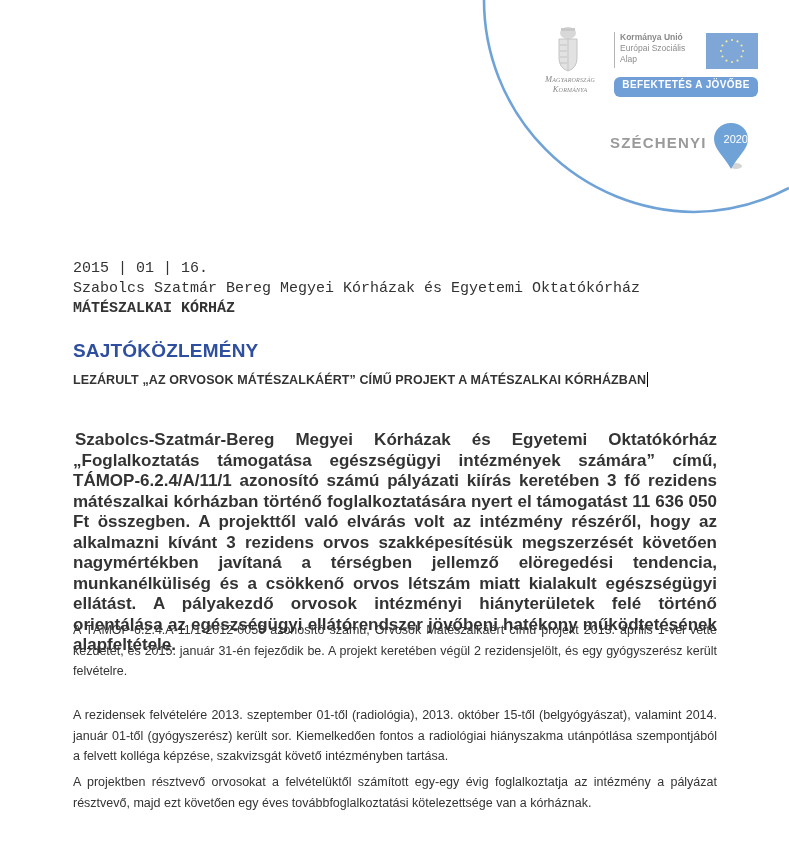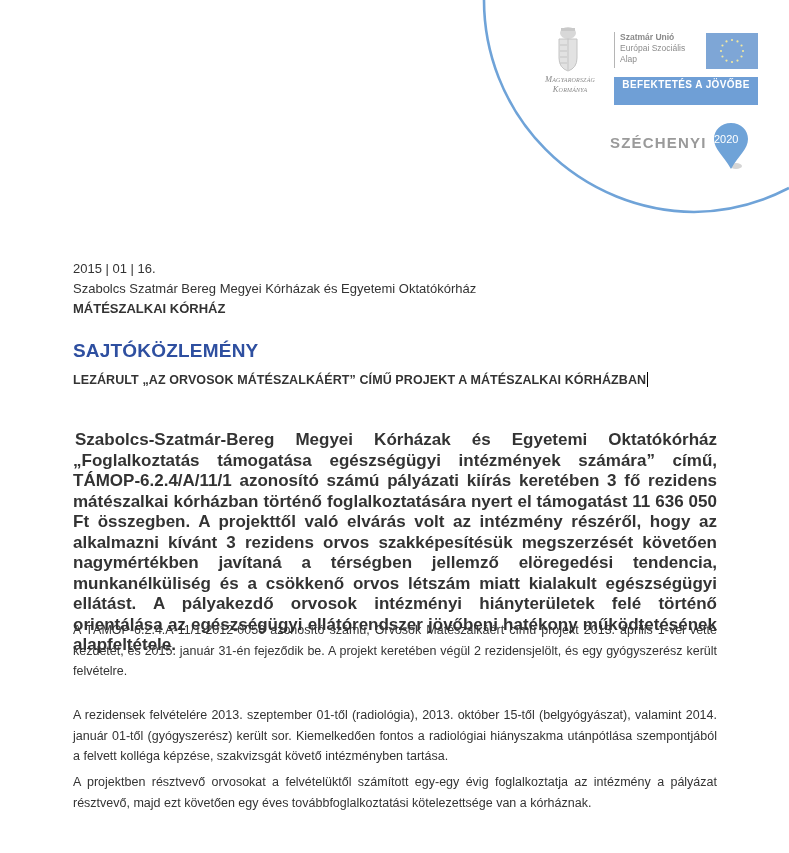--- a/index.html
+++ b/index.html
@@ -14,35 +14,35 @@
       left: 530px; top: 74px; width: 80px; text-align: center;
       font-family: "Liberation Serif", serif; font-size: 8.5px; line-height: 10px;
       color: #8a8a8a; letter-spacing: 0.2px; font-variant: small-caps; font-style: italic;
     }
     .gov-text span { display: block; }
     .eu-divider { left: 614px; top: 32px; width: 1px; height: 36px; background: #b5b5b5; }
     .eu-text { left: 620px; top: 32px; font-size: 8.5px; line-height: 11px; color: #8c8c8c; }
     .eu-text .b { font-weight: bold; color: #8a8a8a; }
     .eu-flag { left: 706px; top: 33px; width: 52px; height: 36px; background: #7ea6d6; }
     .befek {
-      left: 614px; top: 77px; width: 144px; height: 28px; background: #6f9fd6;
+      left: 614px; top: 77px; width: 144px; height: 20px; background: #6f9fd6;
       color: #ffffff; font-weight: bold; font-size: 10px; line-height: 16px;
-      text-align: center; letter-spacing: 0.4px;
+      text-align: center; letter-spacing: 0.4px; border-radius: 6px;
     }
     .szech {
       left: 610px; top: 134px; font-weight: bold; font-size: 15px; color: #9a9a9a;
       letter-spacing: 1.2px;
     }
     .pin { left: 714px; top: 122px; width: 36px; height: 50px; }
     .pin-text {
-      position: absolute; left: 0; top: 11px; width: 34px; text-align: left;
+      position: absolute; left: 0; top: 11px; width: 34px; text-align: right;
       color: #ffffff; font-size: 11px; letter-spacing: 0;
     }
 
-    .meta { position: absolute; left: 73px; top: 259px; font-size: 13px; line-height: 20px; color: #333; }
+    .meta { position: absolute; left: 73px; top: 259px; font-size: 15px; line-height: 20px; color: #333; font-family: Liberation Mono, monospace; }
     .meta .inst-bold { font-weight: bold; }
     .title {
       position: absolute; left: 73px; top: 340px; font-size: 19px; font-weight: bold;
       color: #2e4fa0; letter-spacing: 0.2px;
     }
     .subtitle {
       position: absolute; left: 73px; top: 372px; font-size: 12.5px; font-weight: bold; color: #333;
       letter-spacing: 0.1px;
       text-align: right;
     }
@@ -80,21 +80,21 @@
     <line x1="4" y1="39" x2="11" y2="39" stroke="#c4c4c4"></line>
   </svg>
 </div>
 <div class="logo-block gov-text">
   <span>Magyarország</span>
   <span>Kormánya</span>
 </div>
 
 <div class="logo-block eu-divider"></div>
 <div class="logo-block eu-text">
-  <div class="b">Szatmár Unió</div>
+  <div class="b">Kormánya Unió</div>
   <div>Európai Szociális</div>
   <div>Alap</div>
 </div>
 <div class="logo-block eu-flag">
   <svg width="52" height="36" viewBox="0 0 52 36" id="eu-stars">
       <circle cx="37" cy="18" r="1.1" fill="#f3e9a0"></circle>
       <circle cx="35.52627944162883" cy="23.5" r="1.1" fill="#f3e9a0"></circle>
       <circle cx="31.5" cy="27.526279441628823" r="1.1" fill="#f3e9a0"></circle>
       <circle cx="26" cy="29" r="1.1" fill="#f3e9a0"></circle>
       <circle cx="20.500000000000004" cy="27.526279441628827" r="1.1" fill="#f3e9a0"></circle>

